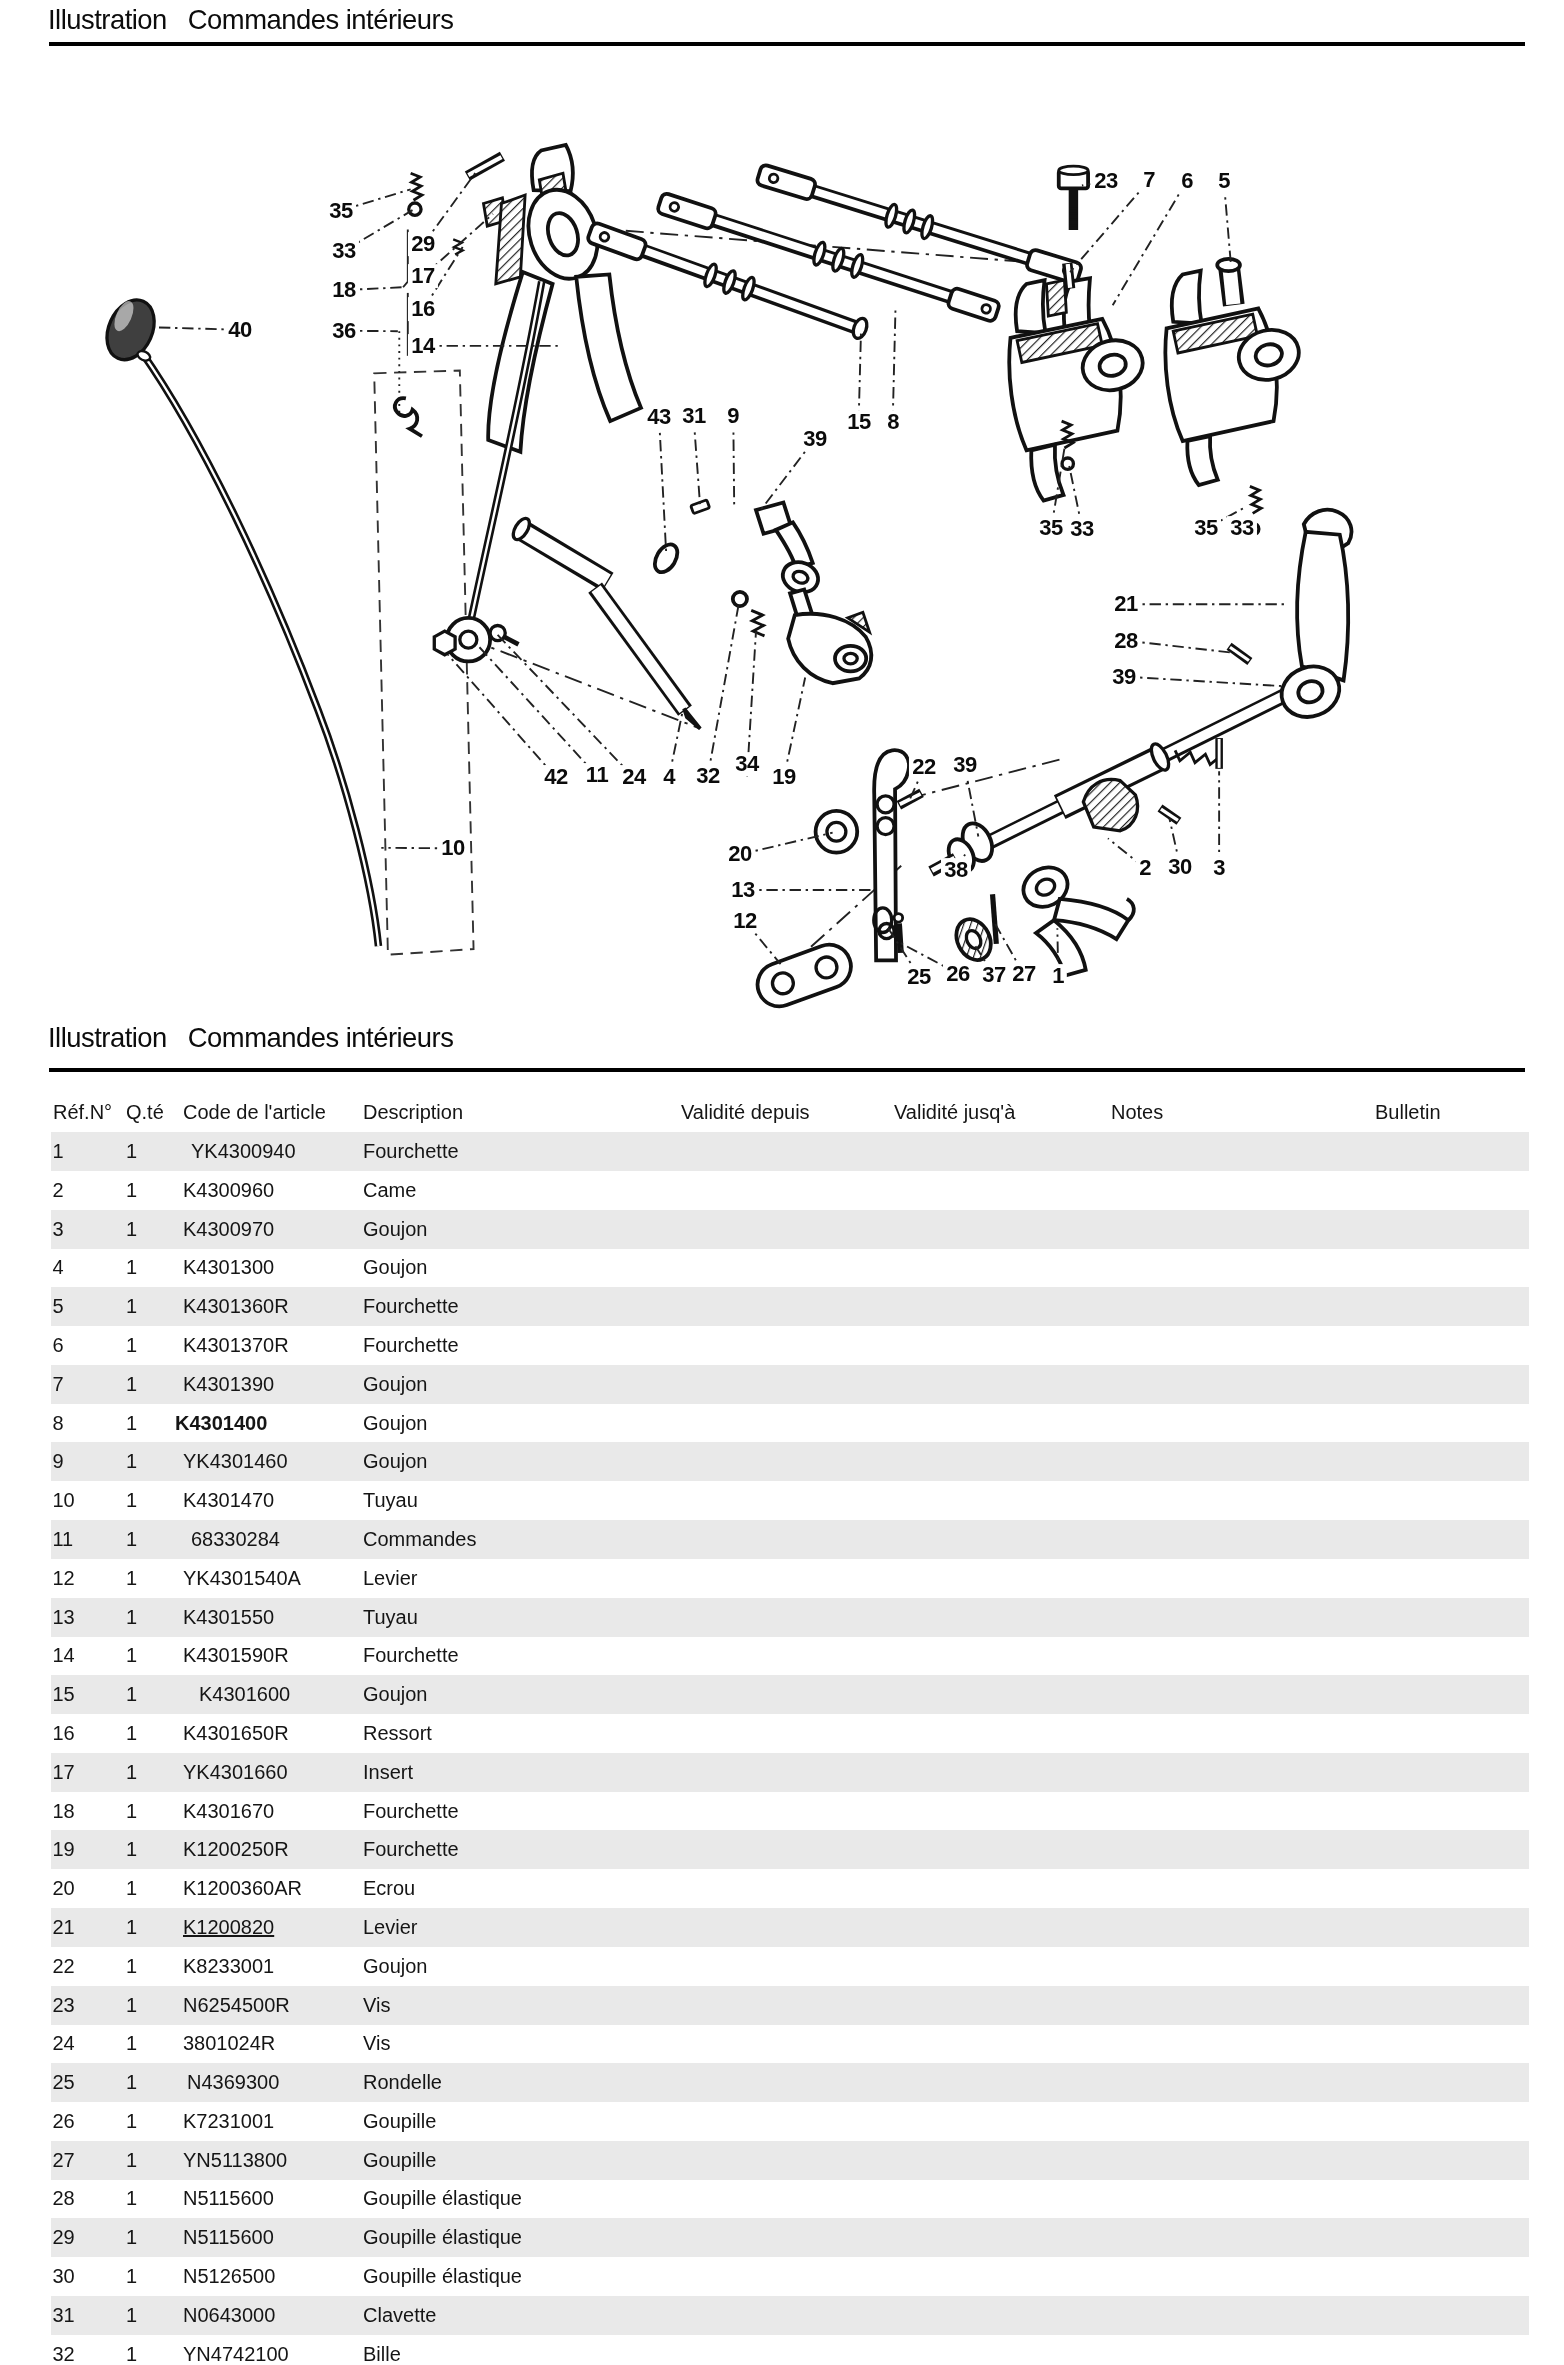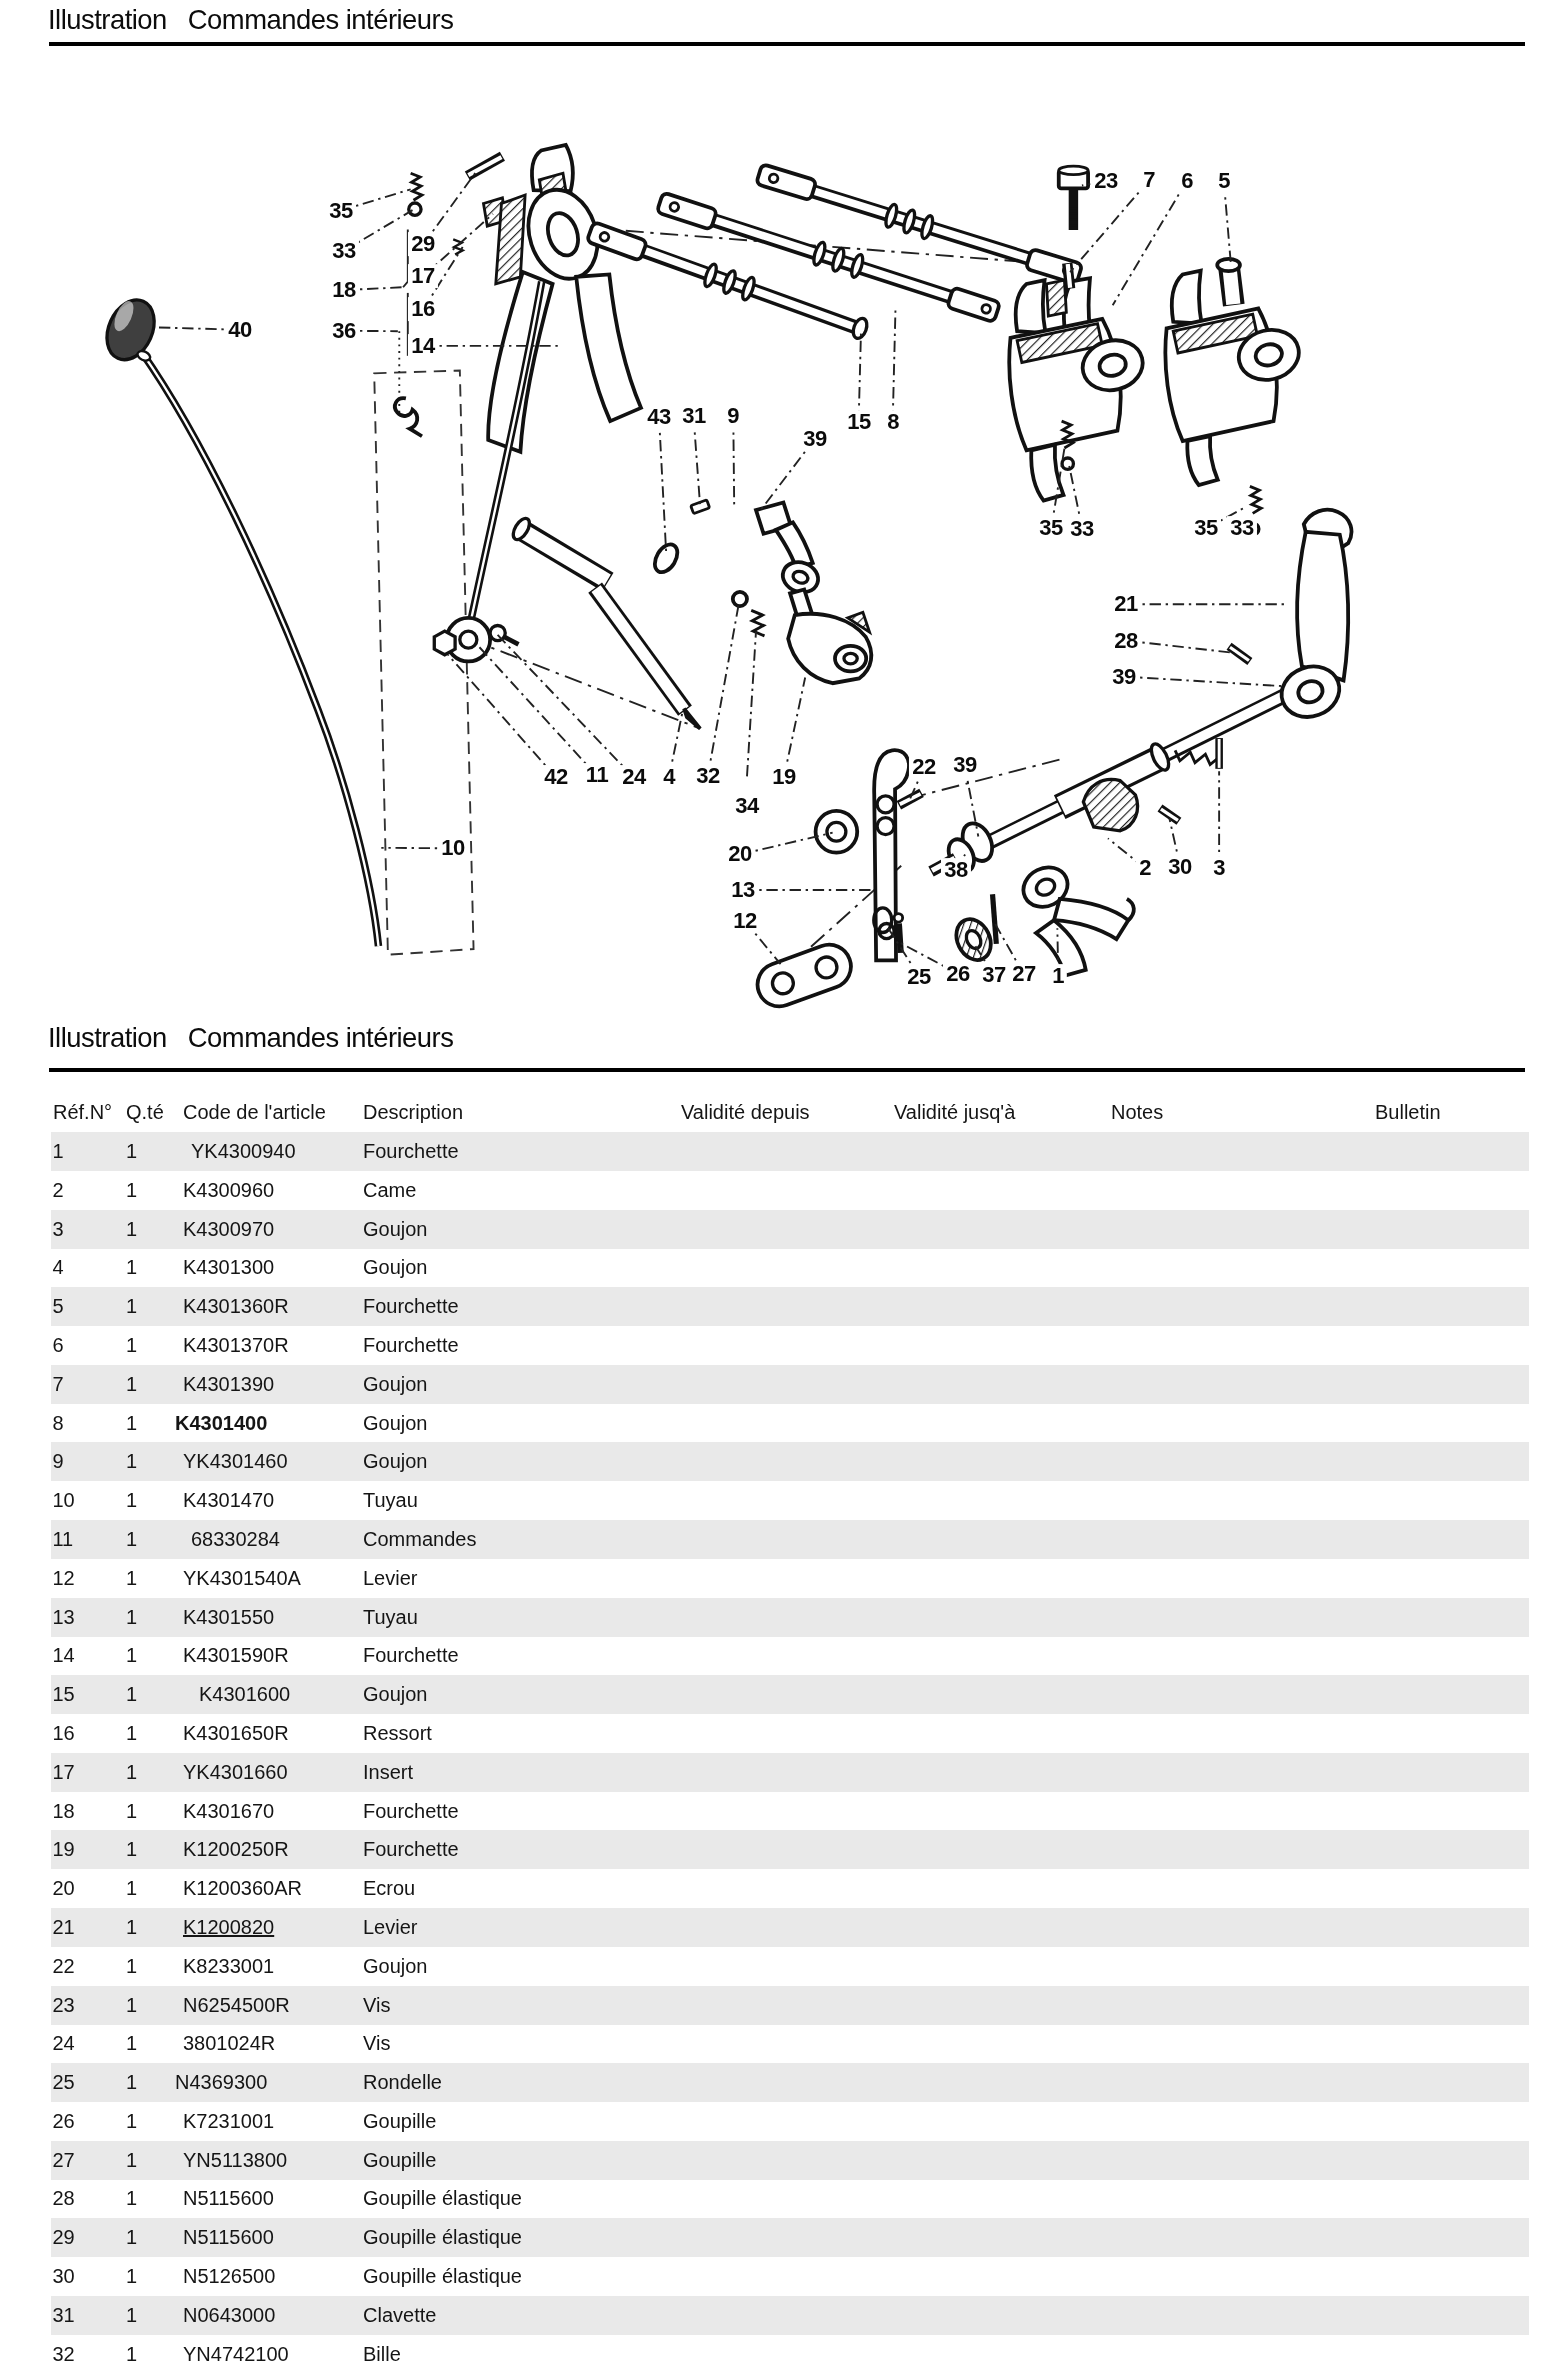--- a/index.html
+++ b/index.html
@@ -347,21 +347,21 @@
     <div class="callout" style="left: 1206px; top: 528px;">35</div>
     <div class="callout" style="left: 1242px; top: 528px;">33</div>
     <div class="callout" style="left: 1126px; top: 604px;">21</div>
     <div class="callout" style="left: 1126px; top: 641px;">28</div>
     <div class="callout" style="left: 1124px; top: 677px;">39</div>
     <div class="callout" style="left: 556px; top: 777px;">42</div>
     <div class="callout" style="left: 597px; top: 775px;">11</div>
     <div class="callout" style="left: 634px; top: 777px;">24</div>
     <div class="callout" style="left: 669px; top: 777px;">4</div>
     <div class="callout" style="left: 708px; top: 776px;">32</div>
-    <div class="callout" style="left: 747px; top: 806px;">34</div>
+    <div class="callout" style="left: 747px; top: 764px;">34</div>
     <div class="callout" style="left: 784px; top: 777px;">19</div>
     <div class="callout" style="left: 924px; top: 767px;">22</div>
     <div class="callout" style="left: 965px; top: 765px;">39</div>
     <div class="callout" style="left: 453px; top: 848px;">10</div>
     <div class="callout" style="left: 740px; top: 854px;">20</div>
     <div class="callout" style="left: 743px; top: 890px;">13</div>
     <div class="callout" style="left: 745px; top: 921px;">12</div>
     <div class="callout" style="left: 956px; top: 870px;">38</div>
     <div class="callout" style="left: 1145px; top: 868px;">2</div>
     <div class="callout" style="left: 1180px; top: 867px;">30</div>
@@ -529,21 +529,21 @@
     </div>
     <div class="row" style="top: 892px;">
       <span class="cell" style="left: 1.4px;">24</span>
       <span class="cell" style="left: 75px;">1</span>
       <span class="cell" style="left: 132px;">3801024R</span>
       <span class="cell" style="left: 312px;">Vis</span>
     </div>
     <div class="row alt" style="top: 931px;">
       <span class="cell" style="left: 1.4px;">25</span>
       <span class="cell" style="left: 75px;">1</span>
-      <span class="cell" style="left: 124px;">N4369300</span>
+      <span class="cell" style="left: 136px;">N4369300</span>
       <span class="cell" style="left: 312px;">Rondelle</span>
     </div>
     <div class="row" style="top: 970px;">
       <span class="cell" style="left: 1.4px;">26</span>
       <span class="cell" style="left: 75px;">1</span>
       <span class="cell" style="left: 132px;">K7231001</span>
       <span class="cell" style="left: 312px;">Goupille</span>
     </div>
     <div class="row alt" style="top: 1009px;">
       <span class="cell" style="left: 1.4px;">27</span>

